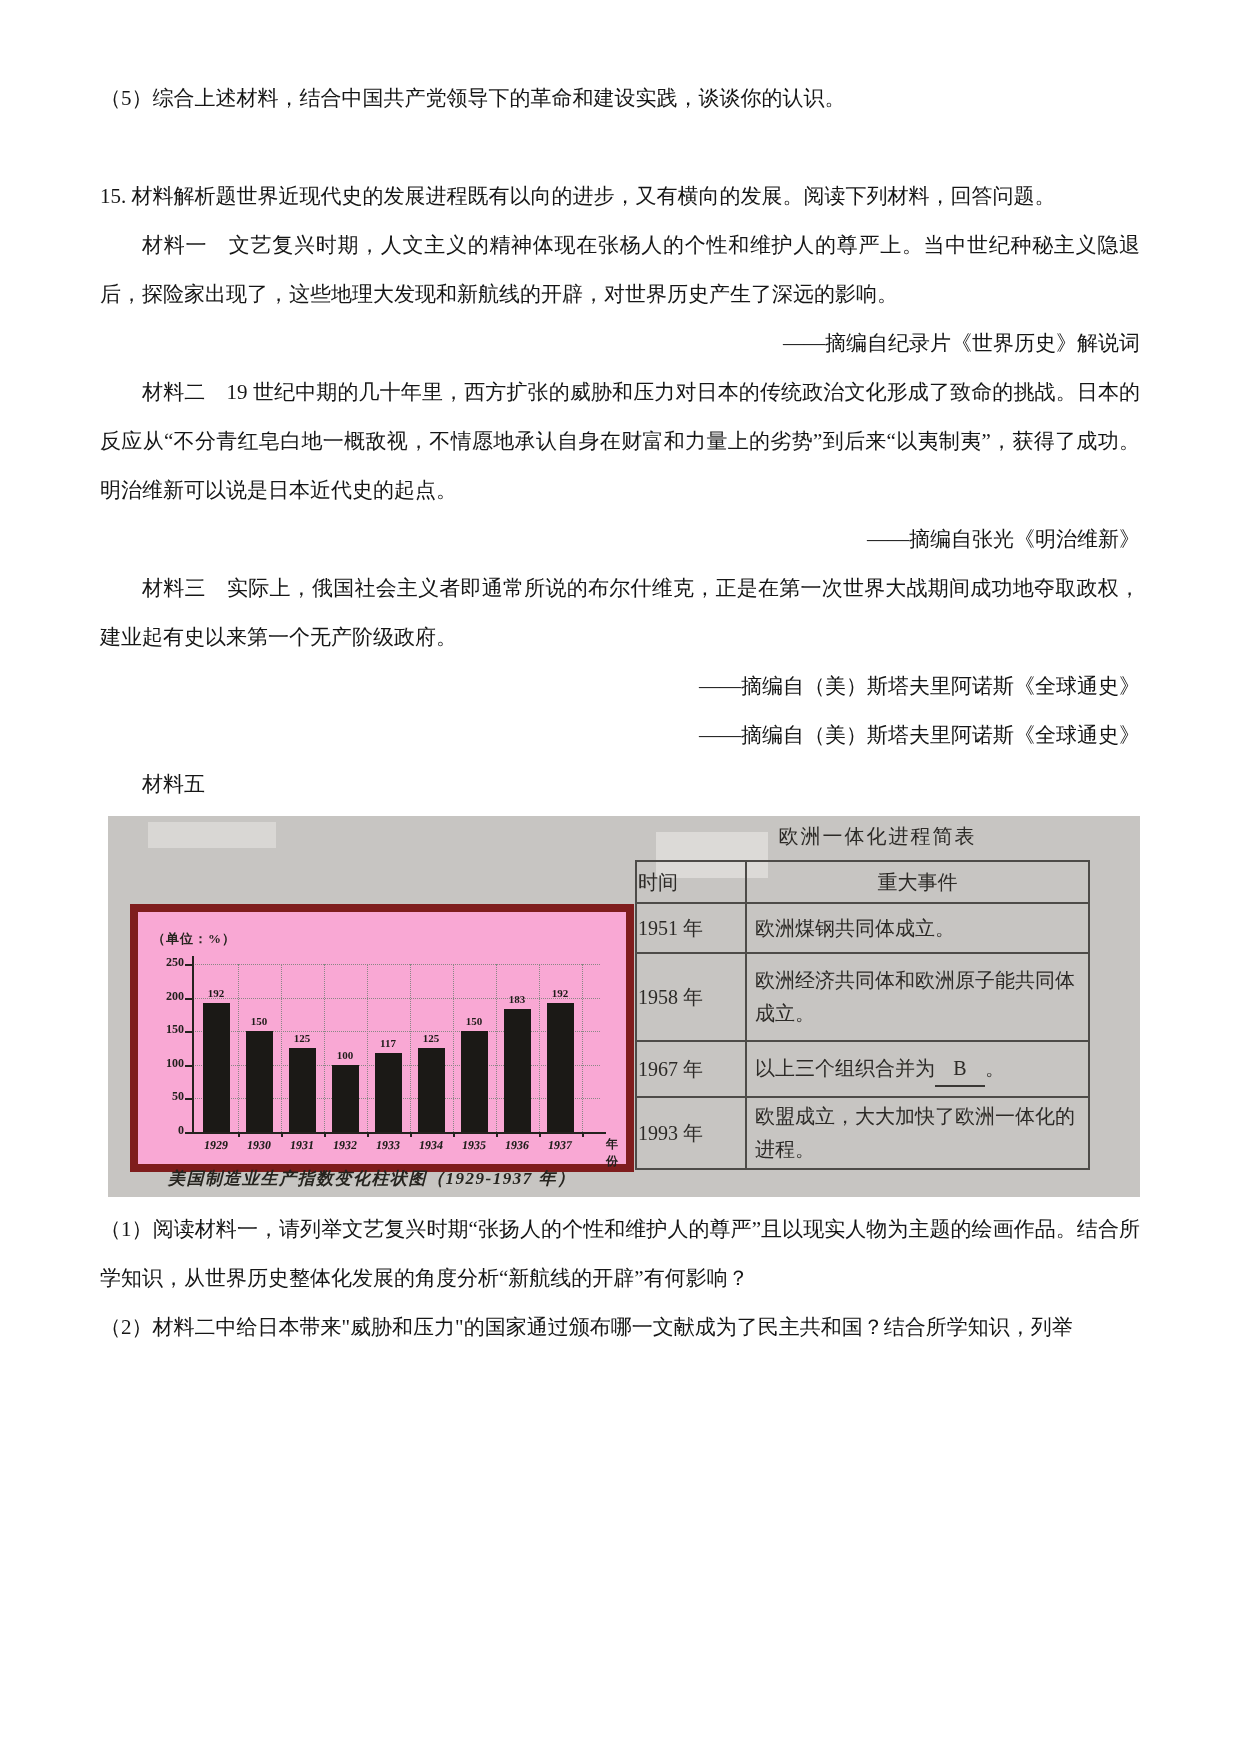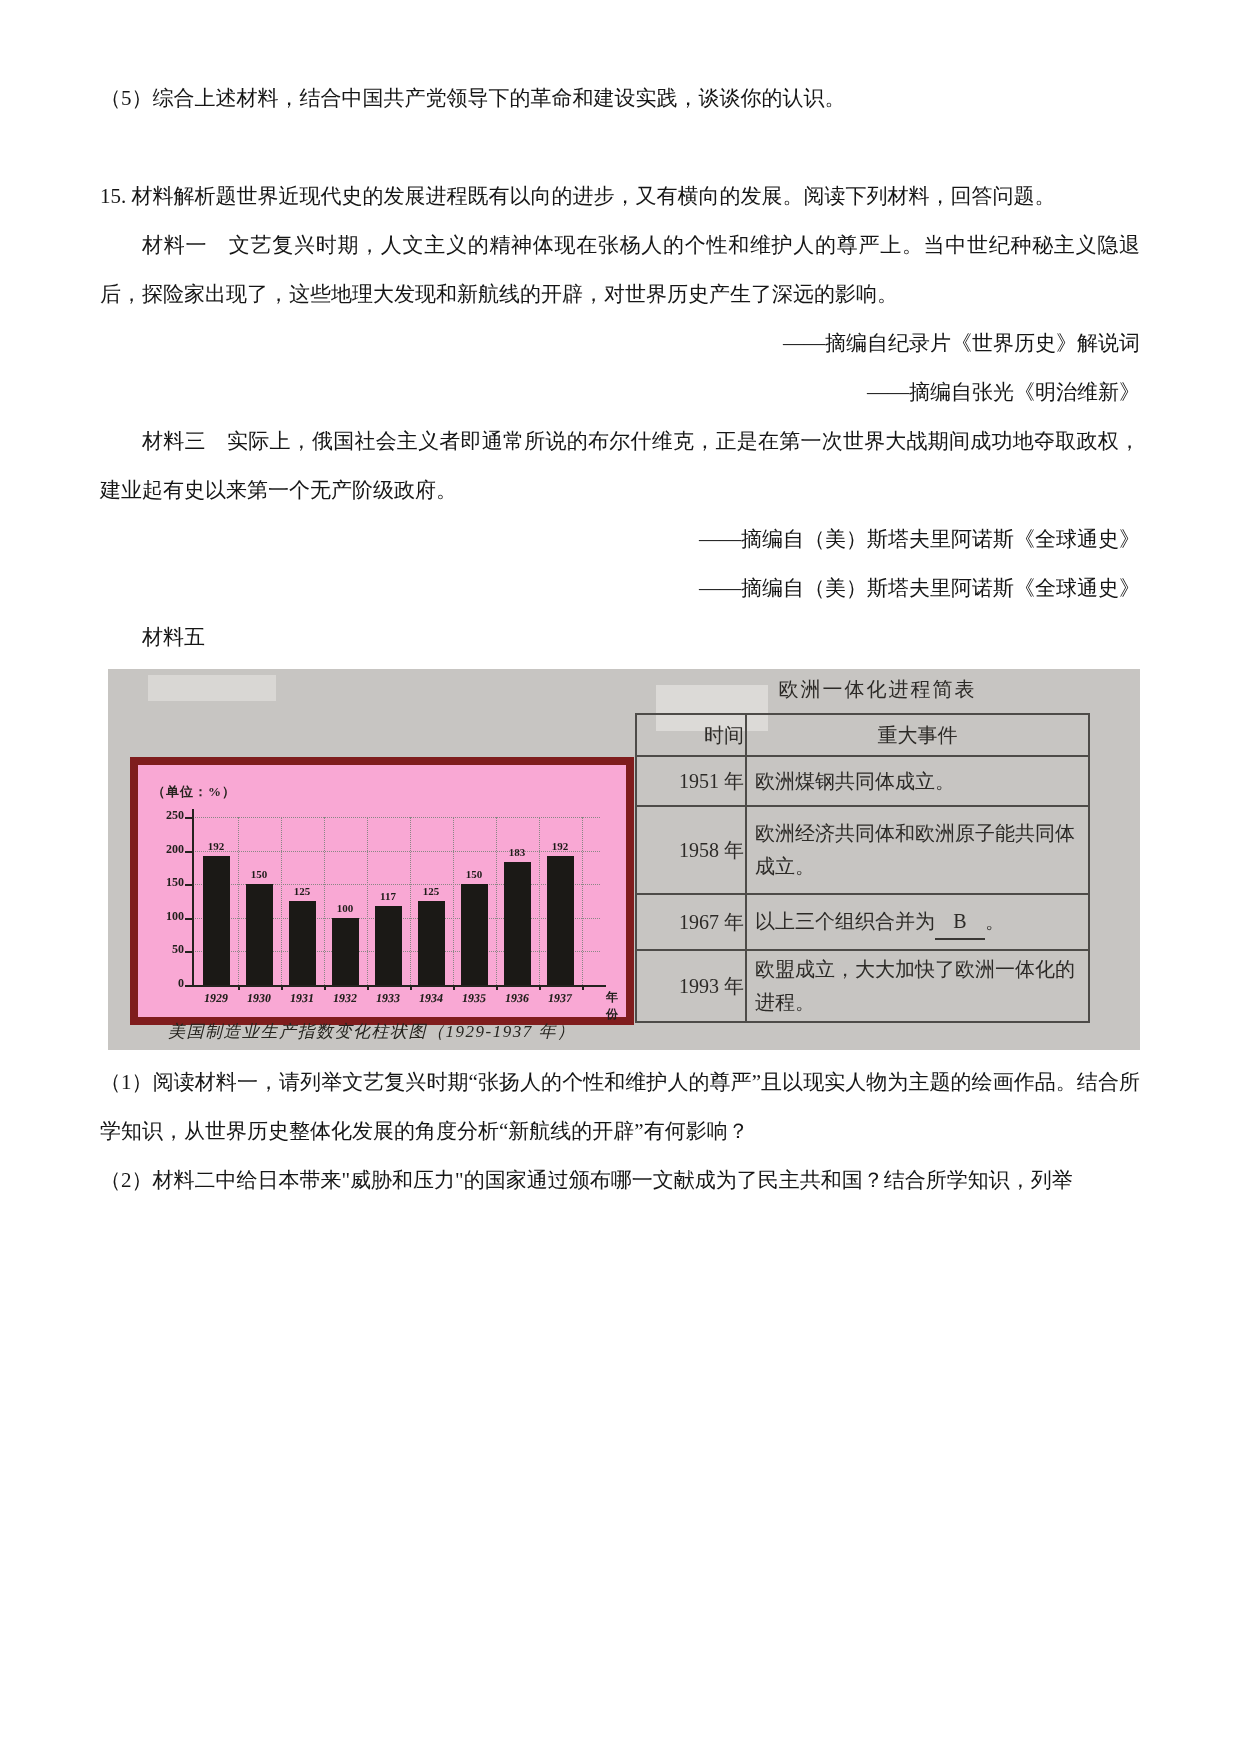--- a/index.html
+++ b/index.html
@@ -11,28 +11,28 @@
   .intro15{margin-top:49px;}
   .source{font-size:21px;line-height:49px;text-align:right;}
   .mlabel{font-size:21px;line-height:49px;text-indent:42px;}
   
   .figure{position:relative;width:1032px;height:381px;margin:7px 0 8px 8px;background:#c7c5c2;}
   .patch1{position:absolute;left:40px;top:6px;width:128px;height:26px;background:#d9d7d4;}
   .patch2{position:absolute;left:548px;top:16px;width:112px;height:46px;background:#dcdad7;}
   .chart-box{position:absolute;left:22px;top:88px;width:488px;height:252px;background:#f9a8d4;border:8px solid #7f1d1d;}
   .unit-label{position:absolute;left:14px;top:18px;font-size:13px;font-weight:bold;letter-spacing:1px;color:#26241f;}
   .plot{position:absolute;left:0;top:0;width:100%;height:100%;}
-  .chart-caption{position:absolute;left:60px;top:351px;font-size:17px;font-weight:normal;font-style:italic;
+  .chart-caption{position:absolute;left:60px;top:351px;font-size:17px;font-weight:bold;font-style:italic;
                  letter-spacing:1.5px;color:#26241f;}
   .table-title{position:absolute;left:527px;top:7px;width:455px;text-align:center;text-indent:30px;
                font-size:20px;font-weight:normal;letter-spacing:2px;color:#2c2a27;}
   table.events{position:absolute;left:527px;top:44px;width:455px;border-collapse:collapse;
                font-size:20px;color:#2c2a27;table-layout:fixed;}
   table.events td,table.events th{border:2px solid #4d4b48;font-weight:normal;}
-  .col-time{width:106px;text-align:right;}
+  .col-time{width:106px;text-align:left;}
   .col-event{text-align:left;padding:2px 8px;line-height:1.65;}
   tr.h-head{height:42px;} tr.h-r0{height:50px;} tr.h-r1{height:88px;} tr.h-r2{height:56px;} tr.h-r3{height:64px;}
   th.col-event{text-align:center;font-weight:bold;}
   th.col-time{font-weight:bold;}
   .blank-b{display:inline-block;min-width:50px;text-align:center;border-bottom:2px solid #3a3835;}
   
   .bar{position:absolute;background:#1b1916;}
   .bar-val{position:absolute;font-size:11px;font-weight:bold;text-align:center;color:#1d1b18;}
   .ytick{position:absolute;font-size:12px;font-weight:bold;text-align:right;color:#22201d;}
   .xtick{position:absolute;font-size:12px;font-weight:bold;text-align:center;color:#22201d;transform:skewX(-8deg);}
@@ -51,20 +51,21 @@
 <div class="page">
   <div class="content">
 
     <div class="tl">（5）综合上述材料，结合中国共产党领导下的革命和建设实践，谈谈你的认识。</div>
 
     <div class="tl intro15">15. 材料解析题世界近现代史的发展进程既有以向的进步，又有横向的发展。阅读下列材料，回答问题。</div>
 
     <div class="tl material">材料一　文艺复兴时期，人文主义的精神体现在张杨人的个性和维护人的尊严上。当中世纪种秘主义隐退后，探险家出现了，这些地理大发现和新航线的开辟，对世界历史产生了深远的影响。</div>
     <div class="source">——摘编自纪录片《世界历史》解说词</div>
 
+    <div class="tl material">材料二　19 世纪中期的几十年里，西方扩张的威胁和压力对日本的传统政治文化形成了致命的挑战。日本的反应从“不分青红皂白地一概敌视，不情愿地承认自身在财富和力量上的劣势”到后来“以夷制夷”，获得了成功。明治维新可以说是日本近代史的起点。</div>
     <div class="source">——摘编自张光《明治维新》</div>
 
     <div class="tl material">材料三　实际上，俄国社会主义者即通常所说的布尔什维克，正是在第一次世界大战期间成功地夺取政权，建业起有史以来第一个无产阶级政府。</div>
     <div class="source">——摘编自（美）斯塔夫里阿诺斯《全球通史》</div>
 
     <div class="source">——摘编自（美）斯塔夫里阿诺斯《全球通史》</div>
 
     <div class="mlabel">材料五</div>
 
     <div class="figure">

